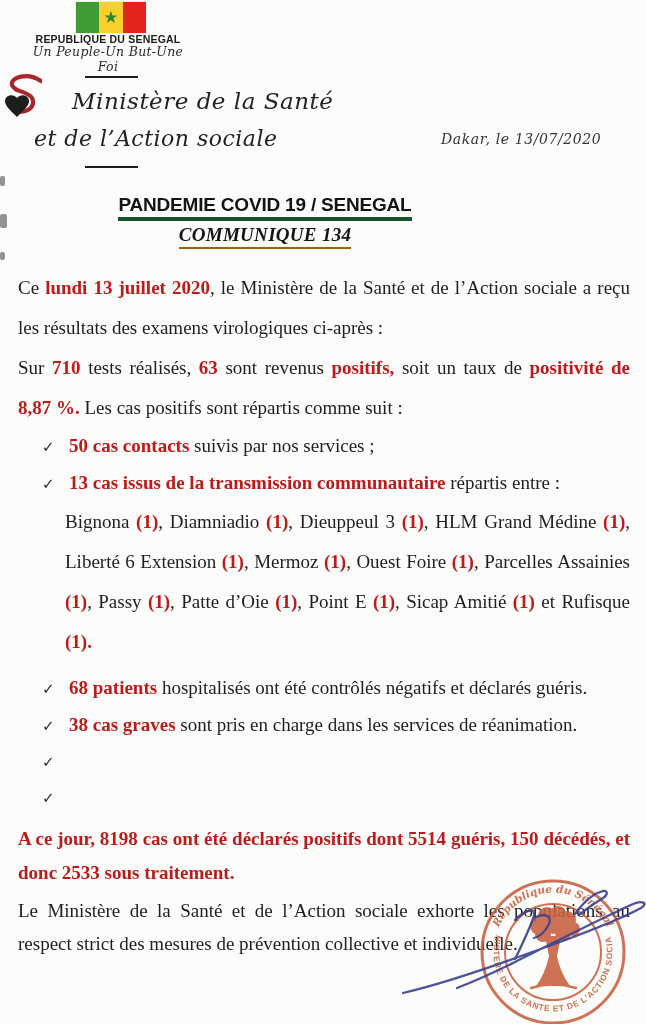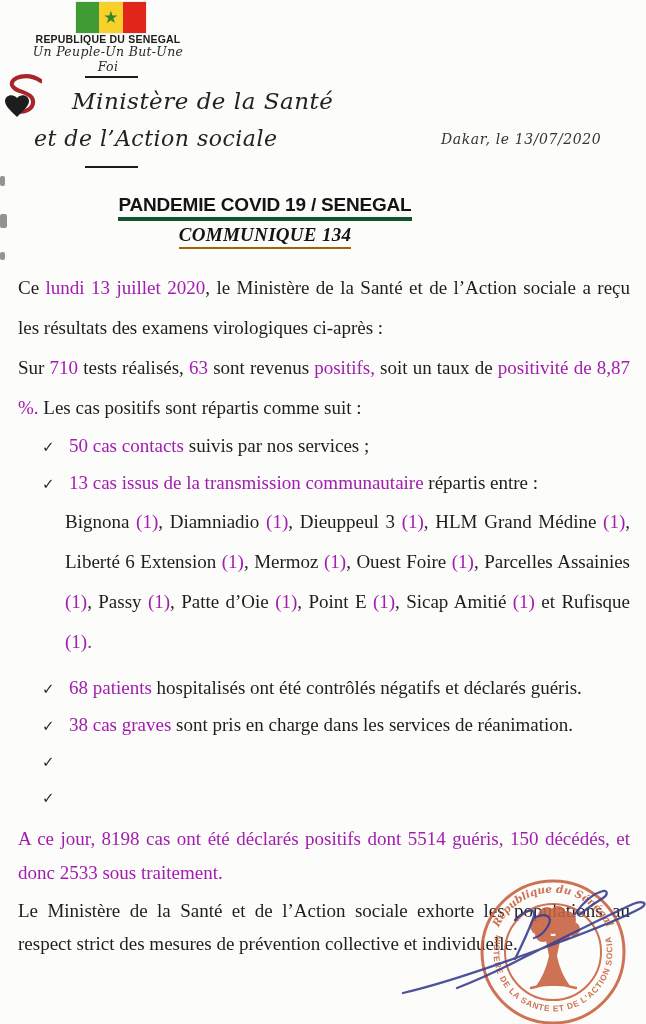--- a/index.html
+++ b/index.html
@@ -61,21 +61,21 @@
     border-bottom:4px solid #14532d;padding-bottom:1px;
   }
   .title-2{
     display:inline-block;margin-top:3px;
     font-family:"Liberation Serif",serif;font-weight:bold;font-style:italic;font-size:19px;
     letter-spacing:.3px;color:#141414;
     border-bottom:2px solid #a16207;padding-bottom:1px;
   }
   
   .body{position:absolute;left:18px;top:268px;width:612px;font-size:19px;color:#1e1e1e;}
-  .body b{font-weight:normal;color:#a21caf;}
+  .body b{font-weight:bold;color:#b91c1c;}
   .para{margin:0;line-height:40px;text-align:justify;}
   .bullet{display:flex;align-items:baseline;line-height:36px;padding-left:24px;}
   .bullet .check{
     width:16px;margin-right:11px;flex:none;
     font-family:"DejaVu Sans",sans-serif;font-size:15px;color:#2b2b2b;
   }
   .bullet .btxt{flex:1;}
   .locations{margin:0;line-height:40px;padding-left:47px;text-align:justify;}
   .gap-top{margin-top:8px;}
   .totals{margin:6px 0 0 0;line-height:34px;}

